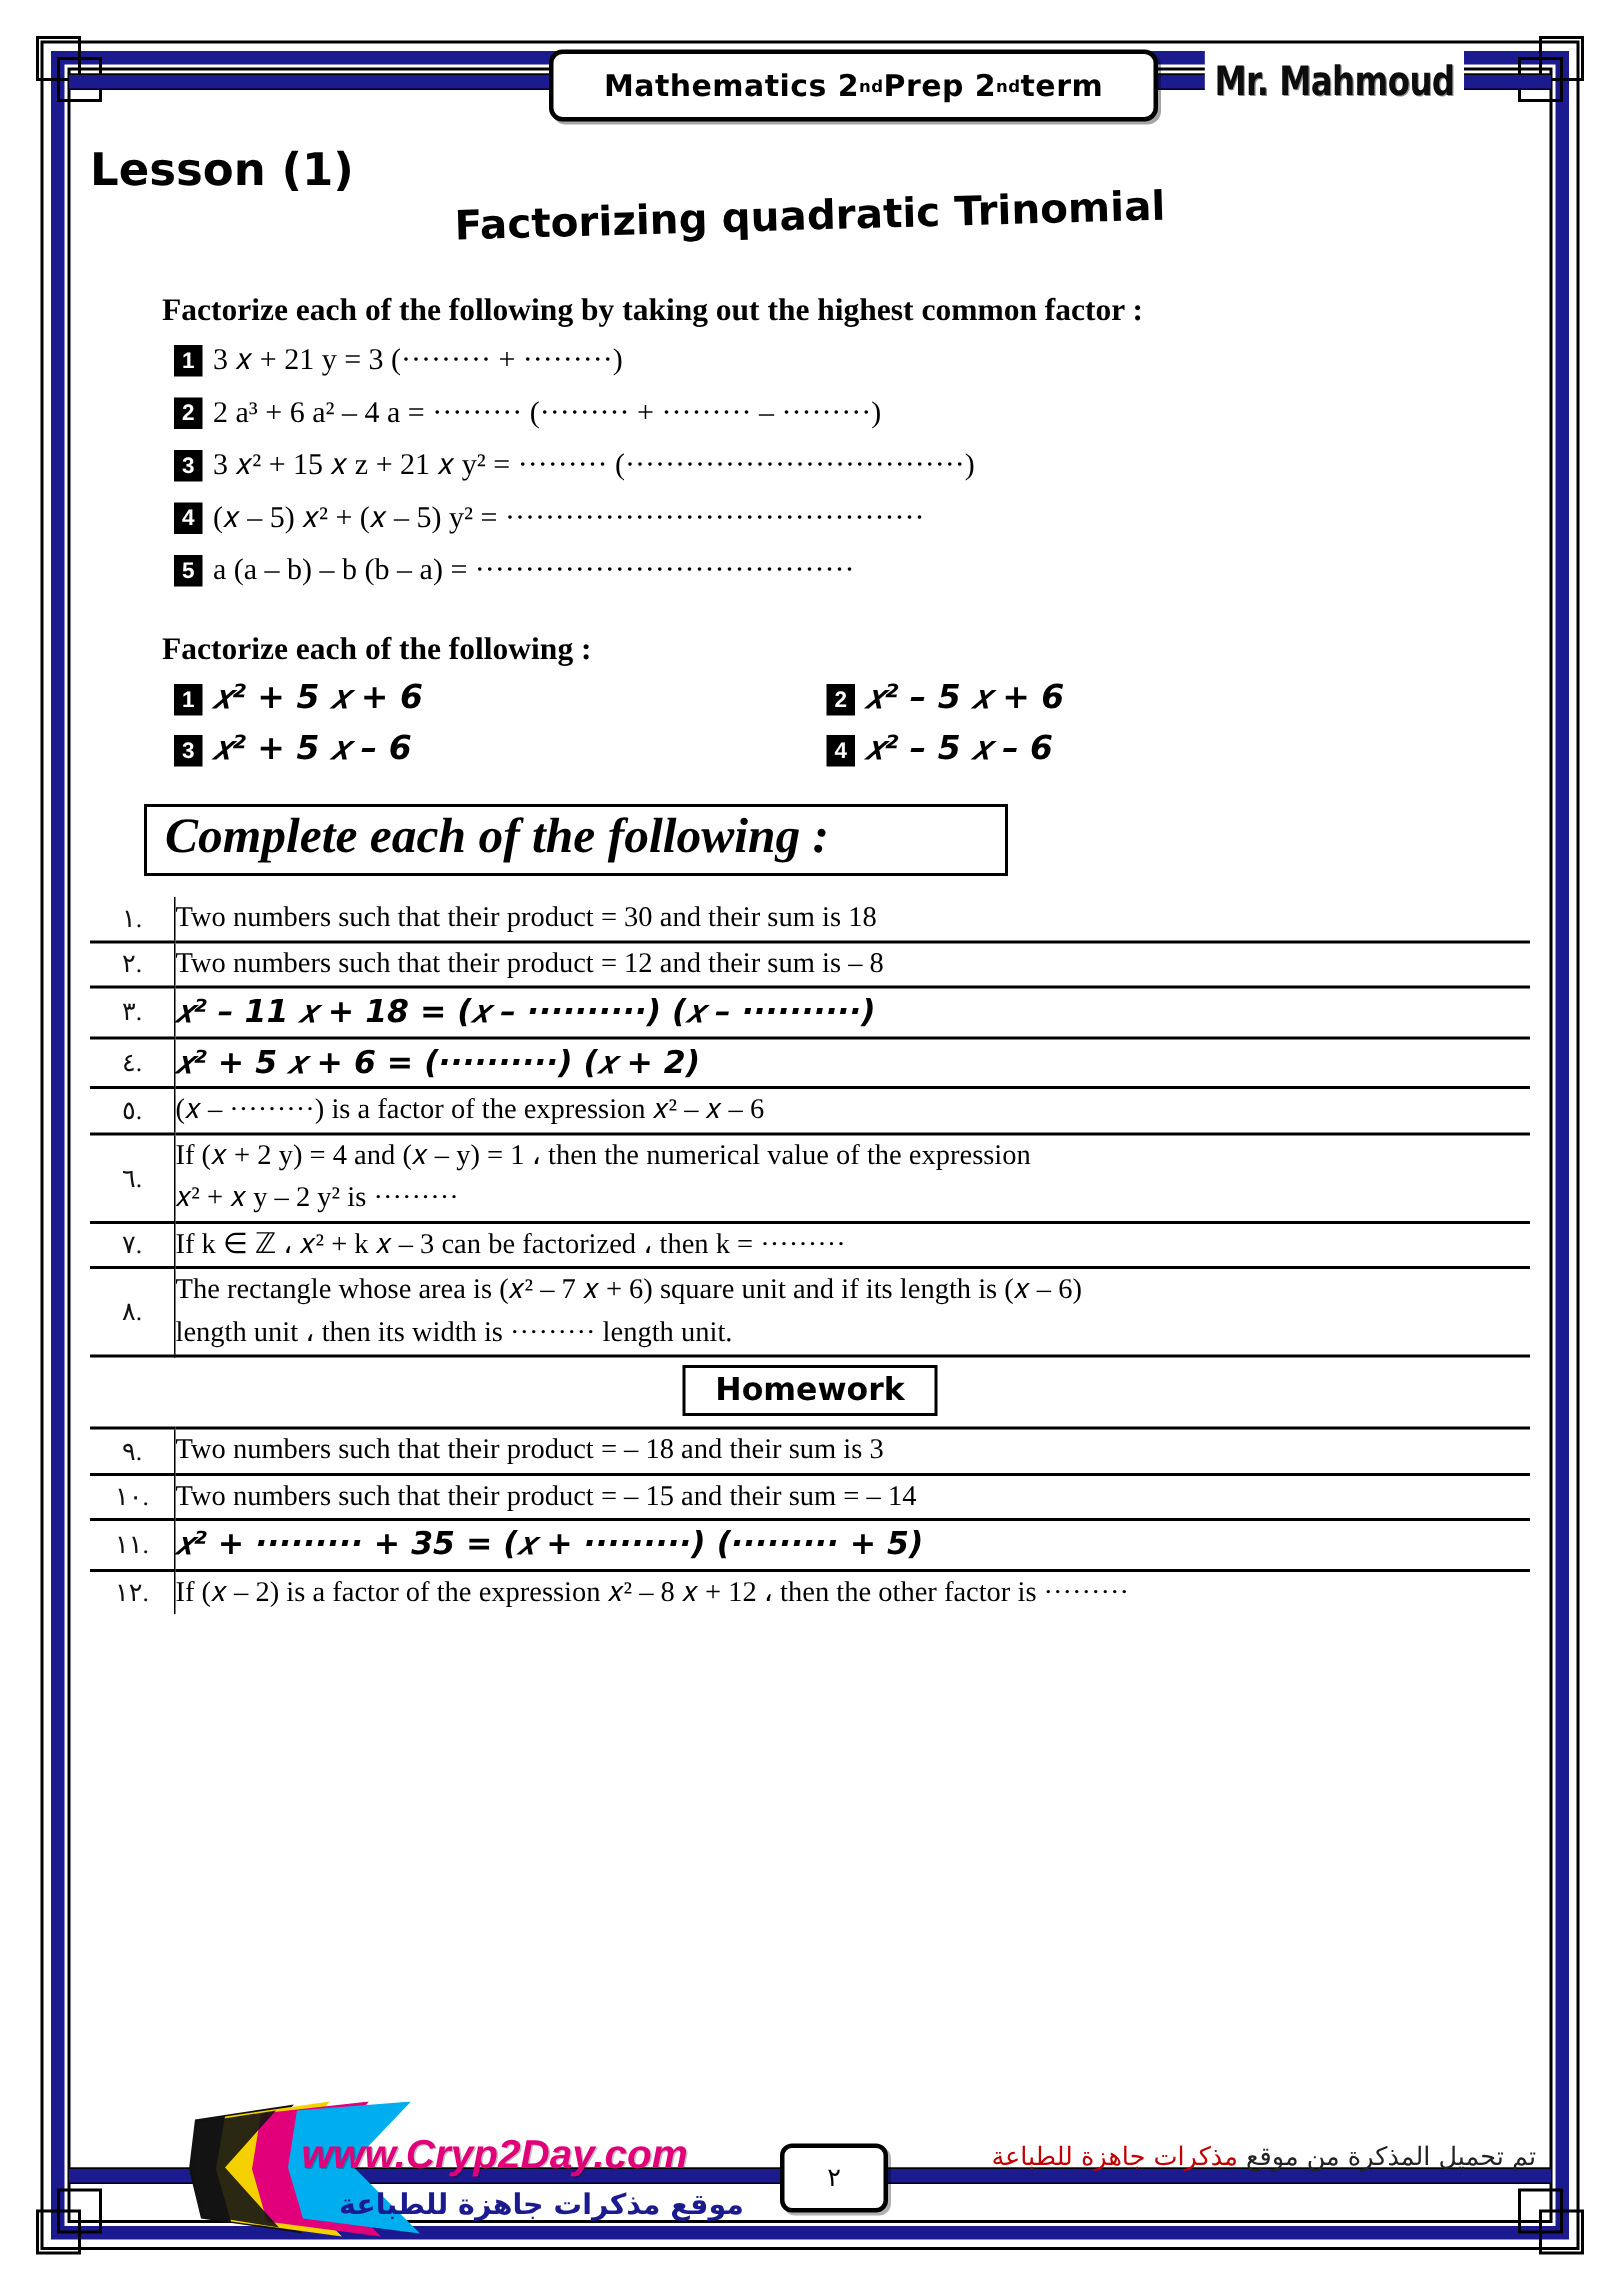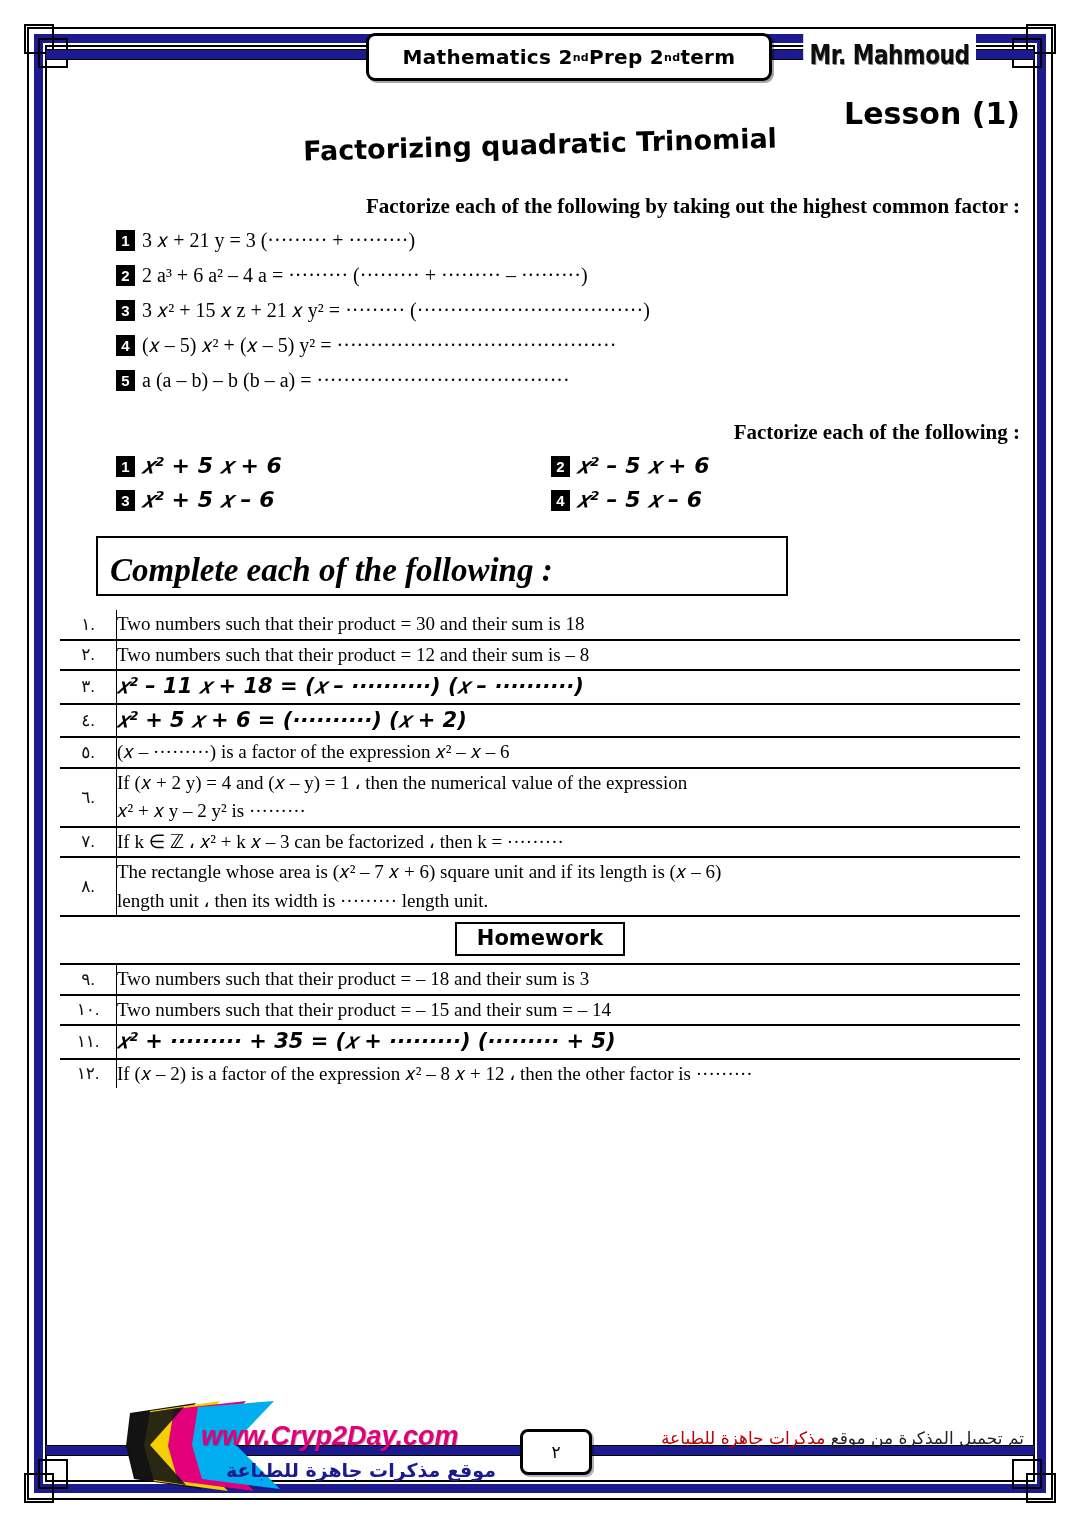--- a/index.html
+++ b/index.html
@@ -67,38 +67,37 @@
     text-shadow:1px 1px 0 rgba(0,0,0,.45);
     white-space:nowrap;
   }
 
   
   .content{
     position:absolute; left:60px; top:90px; right:60px; bottom:110px;
   }
 
   .lesson-line1{
-    text-align:right;
+    text-align:left;
     font-family:"DejaVu Sans", sans-serif;
     font-weight:bold; font-size:30px; color:#000;
     margin-top:6px;
   }
   .lesson-line2{
     text-align:center;
     font-family:"DejaVu Sans", sans-serif;
     font-weight:bold; font-size:27px; color:#000;
     margin-top:-2px;
     transform:rotate(-1.6deg);
   }
 
   .sec-head{
     font-family:"Liberation Serif", serif;
     font-weight:bold; font-size:21px; color:#000;
     margin:34px 0 8px 48px;
-    text-align:right;
   }
   .sec-head.tight{margin-top:26px;}
 
   .q-line{
     display:flex; align-items:baseline; margin:0 0 8px 56px;
     font-family:"Liberation Serif", serif;
     font-size:20px; color:#000; line-height:1.35;
   }
   .badge{
     display:inline-block; min-width:19px; height:21px; line-height:21px;
@@ -111,23 +110,23 @@
   .mathx{font-family:"DejaVu Sans", sans-serif; font-style:italic; font-weight:bold;}
 
   
   .two-col{margin-left:56px; margin-top:2px;}
   .tc-row{display:flex; margin-bottom:9px;}
   .tc-cell{width:435px; display:flex; align-items:baseline;
     font-size:22px; font-family:"Liberation Serif", serif;}
 
   
   .complete-box{
-    margin:24px 0 0 36px; width:692px; box-sizing:border-box;
+    margin:24px 0 0 36px; width:576px; box-sizing:border-box;
     border:2px solid #000; background:#fff;
-    padding:14px 12px 5px 12px;
+    padding:2px 12px 5px 12px;
     font-family:"Liberation Serif", serif;
     font-style:italic; font-weight:bold; font-size:33px; color:#000;
   }
 
   
   table.qtable{
     width:100%; border-collapse:collapse; margin-top:14px;
     font-family:"Liberation Serif", serif;
   }
   table.qtable td{

